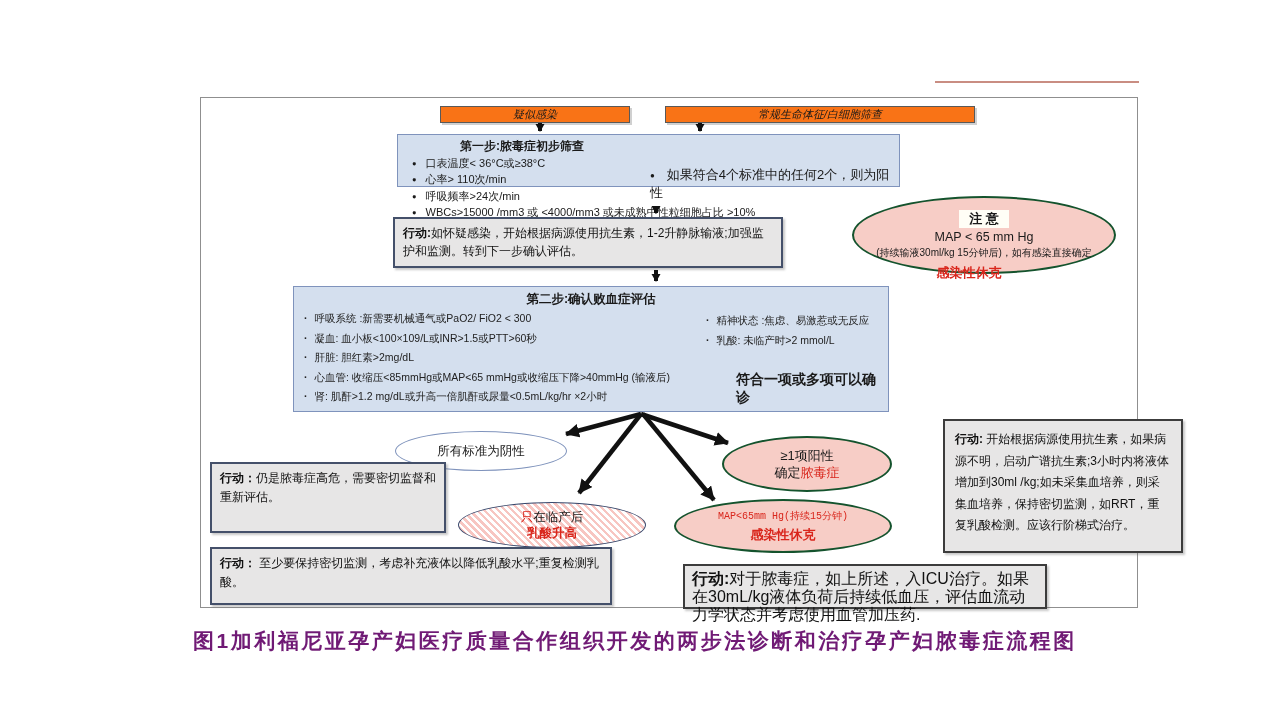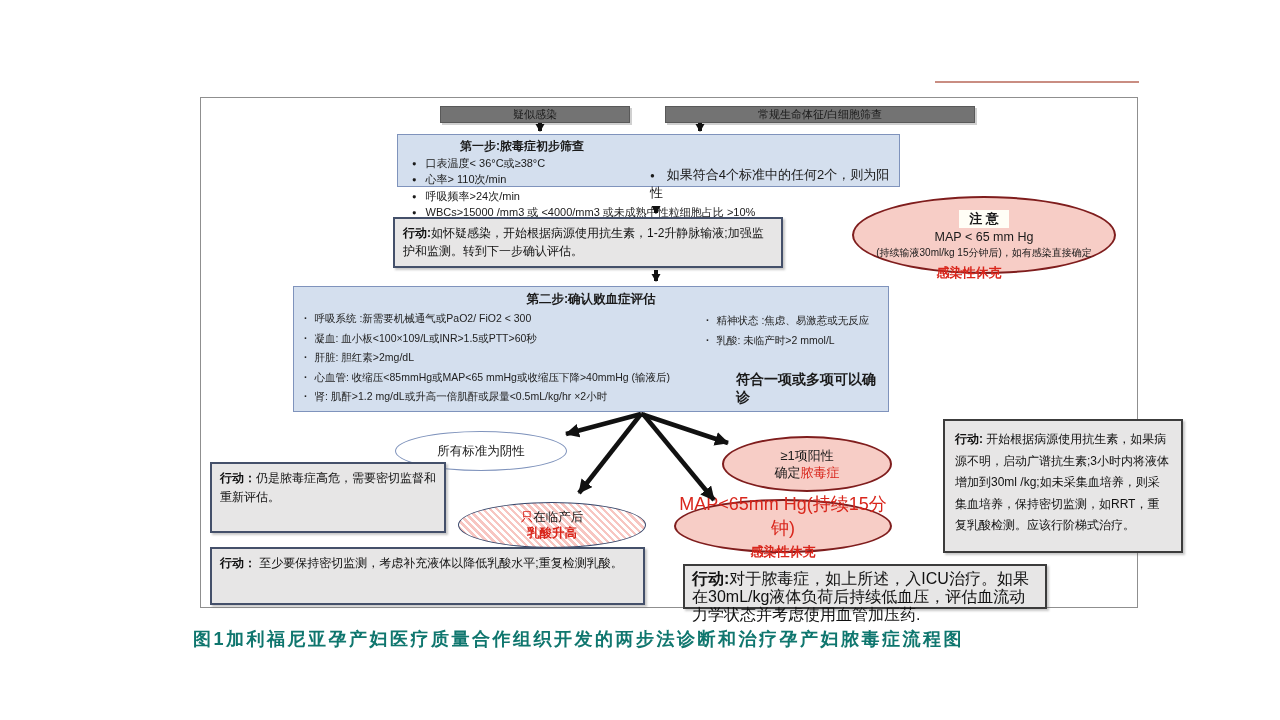--- a/index.html
+++ b/index.html
@@ -7,56 +7,56 @@
     width:1280px;height:720px;background:#ffffff;position:relative;overflow:hidden;
     font-family:"Liberation Sans","DejaVu Sans",sans-serif;color:#1a1a1a;
   }
   .abs{position:absolute;}
   .sheet{
     left:200px;top:97px;width:938px;height:511px;
     border:1px solid #8f8f8f;background:#ffffff;box-sizing:border-box;
   }
   .redline{left:935px;top:81px;width:204px;height:2px;background:#c98d82;}
   .topbox{
-    background:#737373;border:1px solid #595959;box-sizing:border-box;
+    background:#f97316;border:1px solid #595959;box-sizing:border-box;
     display:flex;align-items:center;justify-content:center;
-    font-size:11px;box-shadow:2px 2px 0 rgba(120,120,120,.35);
+    font-size:11px;box-shadow:2px 2px 0 rgba(120,120,120,.35);font-style:italic;
   }
   .bluebox{background:#d4dfee;border:1px solid #7f93bc;box-sizing:border-box;}
   .action{
     background:#e7e6e6;border:2px solid #44506a;box-sizing:border-box;
     padding:5px 8px;font-size:12px;line-height:18px;color:#111;
     box-shadow:2px 2px 2px rgba(100,100,100,.35);
   }
   .action b{font-weight:700;}
   .ellipse{
     border-radius:50%;box-sizing:border-box;display:flex;flex-direction:column;
     align-items:center;justify-content:center;text-align:center;
   }
-  .pink{background:#f7cdc6;border:2px solid #7f1d1d;}
+  .pink{background:#f7cdc6;border:2px solid #14532d;}
   .white-el{background:#ffffff;border:1.5px solid #7f93bc;}
   .hatch{
     background:repeating-linear-gradient(45deg, rgba(255,255,255,0) 0 2.5px, rgba(238,128,118,.45) 2.5px 5px),#fff;
     border:1.5px solid #37476b;
   }
-  .red{color:#d9261c;}
+  .red{color:#d9261c;font-family:Liberation Mono, monospace;}
   .s1-title{font-weight:700;font-size:12px;margin:3px 0 0 62px;}
   ul.b1{list-style:none;margin:1px 0 0;padding:0 0 0 14px;font-size:11px;line-height:14.4px;}
   ul.b1 li::before{content:"●";font-size:7.5px;margin-right:9px;position:relative;top:-1px;}
   .s1-rule{position:absolute;left:252px;top:31px;font-weight:400;font-size:13px;}
   .s1-rule::before{content:"●";font-size:8px;margin-right:12px;position:relative;top:-1px;}
   .s2-title{font-weight:700;font-size:12.5px;text-align:center;margin-top:4px;}
   ul.b2{list-style:none;margin:0;padding:0;font-size:10.5px;line-height:19.6px;color:#222;}
   ul.b2 li::before{content:"·";font-weight:700;margin-right:7px;}
   .s2-rule{position:absolute;left:442px;top:84px;font-weight:700;font-size:14px;}
   .note-title{font-weight:700;font-size:13px;background:#fffef6;padding:0 10px;}
   .note-l1{font-size:12.5px;margin-top:2px;}
   .note-l2{font-size:10px;margin-top:2px;}
   .caption{
-    left:193px;top:627px;font-size:18px;font-weight:700;color:#0f766e;letter-spacing:2.5px;
+    left:193px;top:627px;font-size:21px;font-weight:700;color:#701a75;letter-spacing:2.5px;
   }
   svg.overlay{position:absolute;left:0;top:0;width:1280px;height:720px;pointer-events:none;}
 </style>
 </head>
 <body>
 
 <div class="abs sheet"></div>
 <div class="abs redline"></div>
 
 <div class="abs topbox" style="left:440px;top:106px;width:190px;height:17px;">
@@ -112,33 +112,33 @@
   <span><span class="red">只</span><span>在临产后</span></span>
   <span class="red" style="font-weight:700;">乳酸升高</span>
 </div>
 
 <div class="abs ellipse pink" style="left:722px;top:436px;width:170px;height:56px;font-size:13px;line-height:17px;">
   <span>≥1项阳性</span>
   <span><span>确定</span><span class="red">脓毒症</span></span>
 </div>
 
 <div class="abs ellipse pink" style="left:674px;top:499px;width:218px;height:54px;">
-  <span class="red" style="font-size:18px;">MAP&lt;65mm Hg(持续15分钟)</span>
+  <span class="red" style="font-size:10px;">MAP&lt;65mm Hg(持续15分钟)</span>
   <span class="red" style="font-size:13px;font-weight:700;margin-top:3px;">感染性休克</span>
 </div>
 
 <div class="abs action" style="left:210px;top:462px;width:236px;height:71px;line-height:19px;">
   <b>行动：</b><span>仍是脓毒症高危，需要密切监督和重新评估。</span>
 </div>
 
 <div class="abs action" style="left:899px;top:419px;width:240px;height:134px;font-size:12px;line-height:21.5px;padding:8px 10px;border-color:#3c3c3c;margin-left:44px;">
   <b>行动:</b> <span>开始根据病源使用抗生素，如果病源不明，启动广谱抗生素;3小时内将液体增加到30ml /kg;如未采集血培养，则采集血培养，保持密切监测，如RRT，重复乳酸检测。应该行阶梯式治疗。</span>
 </div>
 
-<div class="abs action" style="left:210px;top:547px;width:435px;height:58px;line-height:19px;">
+<div class="abs action" style="left:210px;top:547px;width:402px;height:58px;line-height:19px;">
   <b>行动：</b> <span>至少要保持密切监测，考虑补充液体以降低乳酸水平;重复检测乳酸。</span>
 </div>
 
 <div class="abs action" style="left:683px;top:564px;width:364px;height:45px;font-size:16px;padding:4px 7px;border-color:#3c3c3c;">
   <b>行动:</b><span>对于脓毒症，如上所述，入ICU治疗。如果在30mL/kg液体负荷后持续低血压，评估血流动力学状态并考虑使用血管加压药.</span>
 </div>
 
 <div class="abs caption">图1加利福尼亚孕产妇医疗质量合作组织开发的两步法诊断和治疗孕产妇脓毒症流程图</div>
 
 <svg class="overlay">

